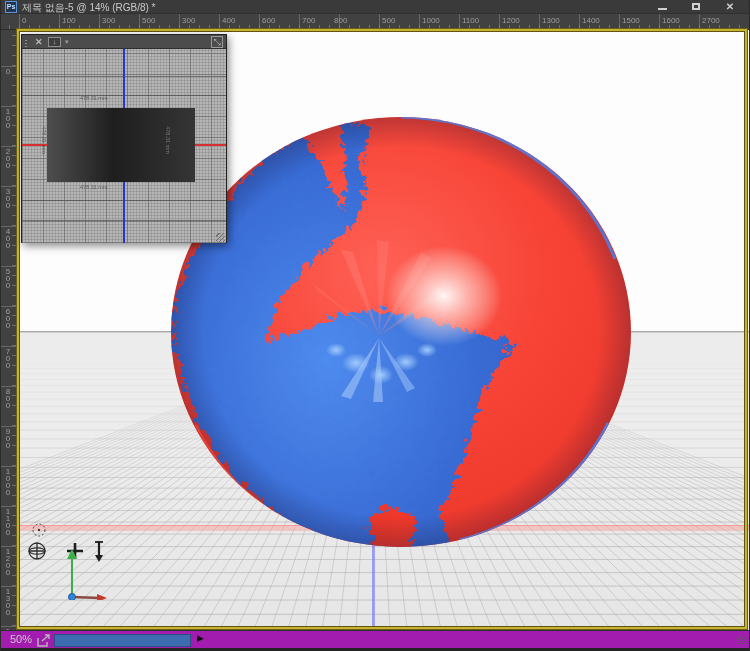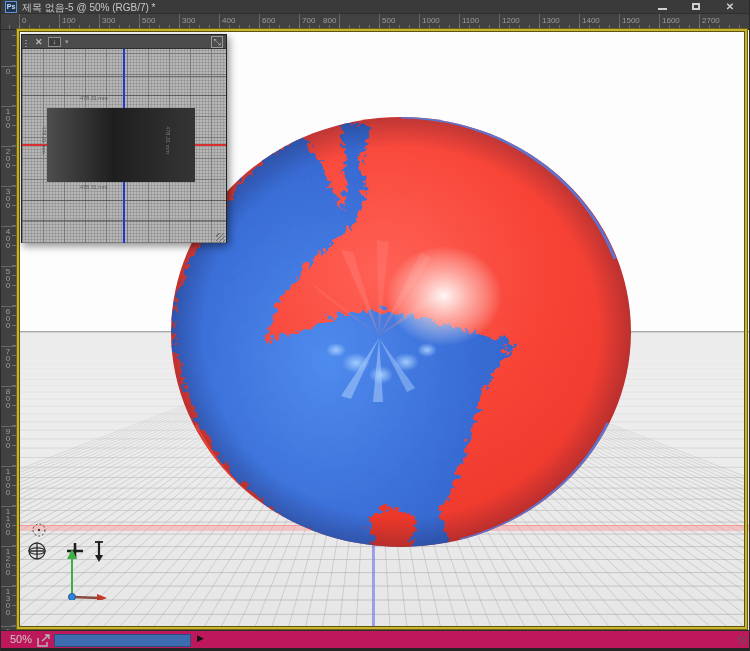--- a/index.html
+++ b/index.html
@@ -56,36 +56,36 @@
   #predL{left:0;width:25px;} #predR{left:173px;width:33px;}
   #ptexture{position:absolute;left:25px;top:59px;width:148px;height:74px;background:linear-gradient(90deg,#4e4e4e,#1e1e1e 45%,#353535);}
   .measure{position:absolute;font-size:5.5px;color:rgba(70,70,70,.75);white-space:nowrap;}
   #measT{left:58px;top:46px;} #measB{left:58px;top:135px;}
   #measL{left:8px;top:88px;transform:rotate(90deg);} #measR{left:132px;top:88px;transform:rotate(90deg);color:rgba(210,210,210,.45);}
   #phandle{position:absolute;right:1px;bottom:1px;width:9px;height:9px;background:repeating-linear-gradient(135deg,transparent 0 2px,#6e6e6e 2px 3px);}
   
   #navtools{position:absolute;left:3px;top:490px;width:120px;height:45px;z-index:4;}
   #axiswidget{position:absolute;left:20px;top:515px;width:80px;height:55px;z-index:4;}
   
-  #statusbar{position:absolute;left:0;top:630px;width:750px;height:21px;background:#be185d;border-top:1px solid #2e2e2e;}
+  #statusbar{position:absolute;left:0;top:630px;width:750px;height:21px;background:#a21caf;border-top:1px solid #2e2e2e;}
   #zoomtext{position:absolute;left:9px;top:2px;font-size:11px;color:#c8c8c8;}
   #shareicon{position:absolute;left:36px;top:3px;}
   #progress{position:absolute;left:53px;top:3px;width:137px;height:13px;background:#3d6db0;border:1px solid #2c4f80;}
   #statmenu{position:absolute;left:196px;top:2px;font-size:9px;color:#101010;}
   #wingrip{position:absolute;right:4px;top:5px;width:9px;height:9px;background:repeating-linear-gradient(135deg,transparent 0 2px,#5a5a5a 2px 3px);}
   #bottomstrip{position:absolute;left:0;top:648px;width:750px;height:3px;background:#232323;}
 </style>
 </head>
 <body>
 
 <div id="window">
 
   <div id="titlebar">
     <div id="pslogo">Ps</div>
-    <div id="wtitle">제목 없음-5 @ 50% (RGB/7) *</div>
+    <div id="wtitle">제목 없음-5 @ 14% (RGB/8) *</div>
     <div class="winbtn" id="btn-min">
         <i></i>
       </div>
     <div class="winbtn" id="btn-max">
         <i></i>
       </div>
     <div class="winbtn" id="btn-close"><span>✕</span></div>
   </div>
 
   <div id="corner"></div>
@@ -101,21 +101,21 @@
       <div class="hlabel" style="left: 141px;">500</div>
       <div class="htick" style="left: 178px;"></div>
       <div class="hlabel" style="left: 181px;">300</div>
       <div class="htick" style="left: 218px;"></div>
       <div class="hlabel" style="left: 221px;">400</div>
       <div class="htick" style="left: 258px;"></div>
       <div class="hlabel" style="left: 261px;">600</div>
       <div class="htick" style="left: 298px;"></div>
       <div class="hlabel" style="left: 301px;">700</div>
       <div class="htick" style="left: 338px;"></div>
-      <div class="hlabel" style="left: 322px; text-align: right;">800</div>
+      <div class="hlabel" style="left: 333px; text-align: right;">800</div>
       <div class="htick" style="left: 378px;"></div>
       <div class="hlabel" style="left: 381px;">500</div>
       <div class="htick" style="left: 418px;"></div>
       <div class="hlabel" style="left: 421px;">1000</div>
       <div class="htick" style="left: 458px;"></div>
       <div class="hlabel" style="left: 461px;">1100</div>
       <div class="htick" style="left: 498px;"></div>
       <div class="hlabel" style="left: 501px;">1200</div>
       <div class="htick" style="left: 538px;"></div>
       <div class="hlabel" style="left: 541px;">1300</div>

